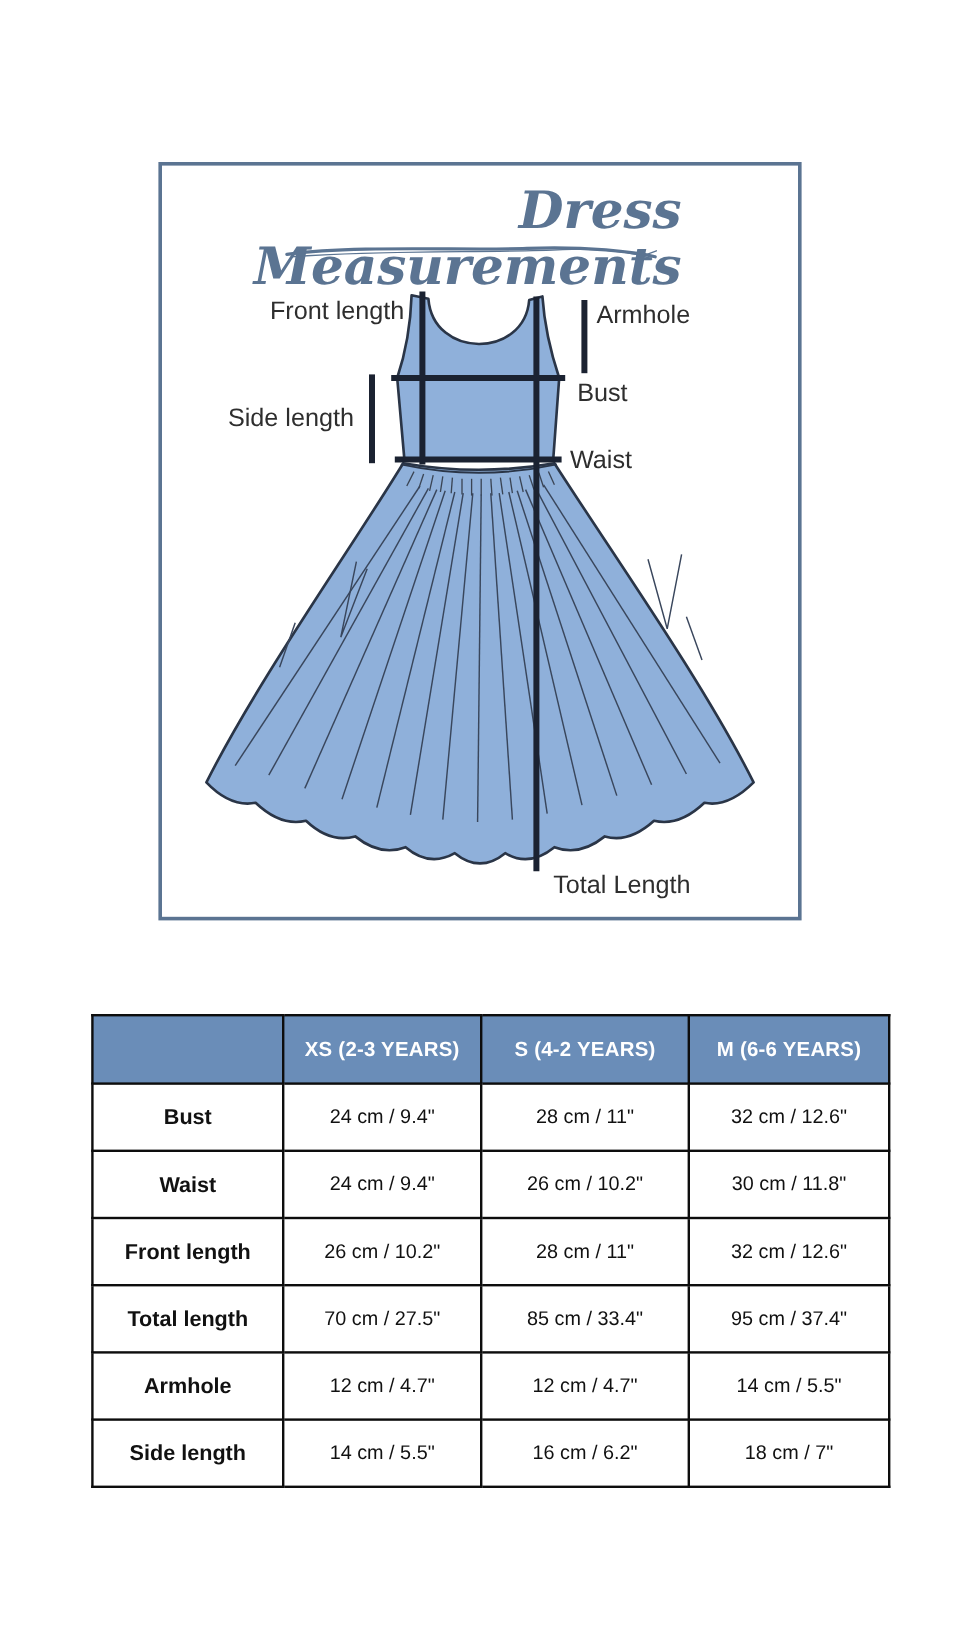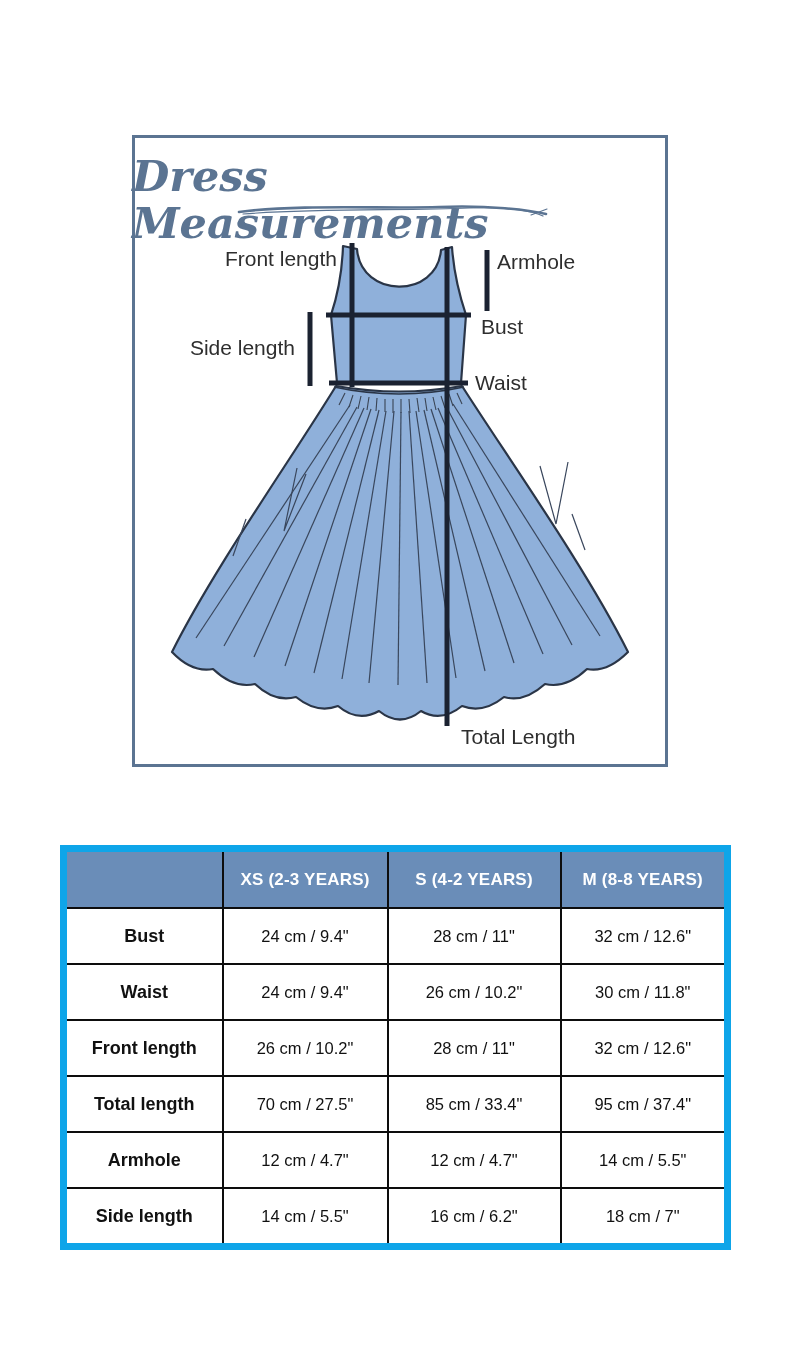--- a/index.html
+++ b/index.html
@@ -19,32 +19,32 @@
   }
   .logo .joy {
     font-family:"DejaVu Serif", serif; font-size:31px; line-height:1;
     font-weight:500; letter-spacing:1px;
   }
   .logo .byline {
     font-family:"Liberation Serif", serif; font-size:13px; letter-spacing:1.6px;
     line-height:1;
   }
   .title {
-    position:absolute; left:132px; top:153px; width:436px; text-align:left;
+    position:absolute; left:132px; top:153px; width:436px; text-align:right;
     font-family:"DejaVu Serif", serif; font-style:italic; font-weight:bold;
     font-size:43px; line-height:1.1; color:#5b7492; letter-spacing:0px;
   }
   .swash { position:absolute; left:237px; top:201px; }
   .diagram-svg { position:absolute; left:132px; top:135px; }
 
   
   .size-table {
-    position:absolute; left:60px; top:845px; width:664px;
+    position:absolute; left:76px; top:845px; width:664px;
     border-collapse:collapse; table-layout:fixed;
-    border:7px solid #0ea5e9;
+    border:2px solid #0ea5e9;
   }
   .size-table th, .size-table td {
     border:2px solid #0d0d0d; text-align:center; vertical-align:middle;
     padding:0; color:#111;
   }
   .size-table thead th {
     background:#6a8db8; color:#ffffff; font-weight:bold; font-size:17px;
     height:55px; letter-spacing:0.2px;
   }
   .size-table tbody th {
@@ -161,21 +161,21 @@
       <col style="width:159px">
         <col style="width:165px">
         <col style="width:173px">
         <col style="width:167px">
     </colgroup>
     <thead>
       <tr>
         <th></th>
         <th>XS (2-3 YEARS)</th>
         <th>S (4-2 YEARS)</th>
-        <th>M (8-8 YEARS)</th>
+        <th>M (6-6 YEARS)</th>
       </tr>
     </thead>
     <tbody>
       <tr>
         <th>Bust</th>
         <td>24 cm / 9.4"</td>
         <td>28 cm / 11"</td>
         <td>32 cm / 12.6"</td>
       </tr>
       <tr>

